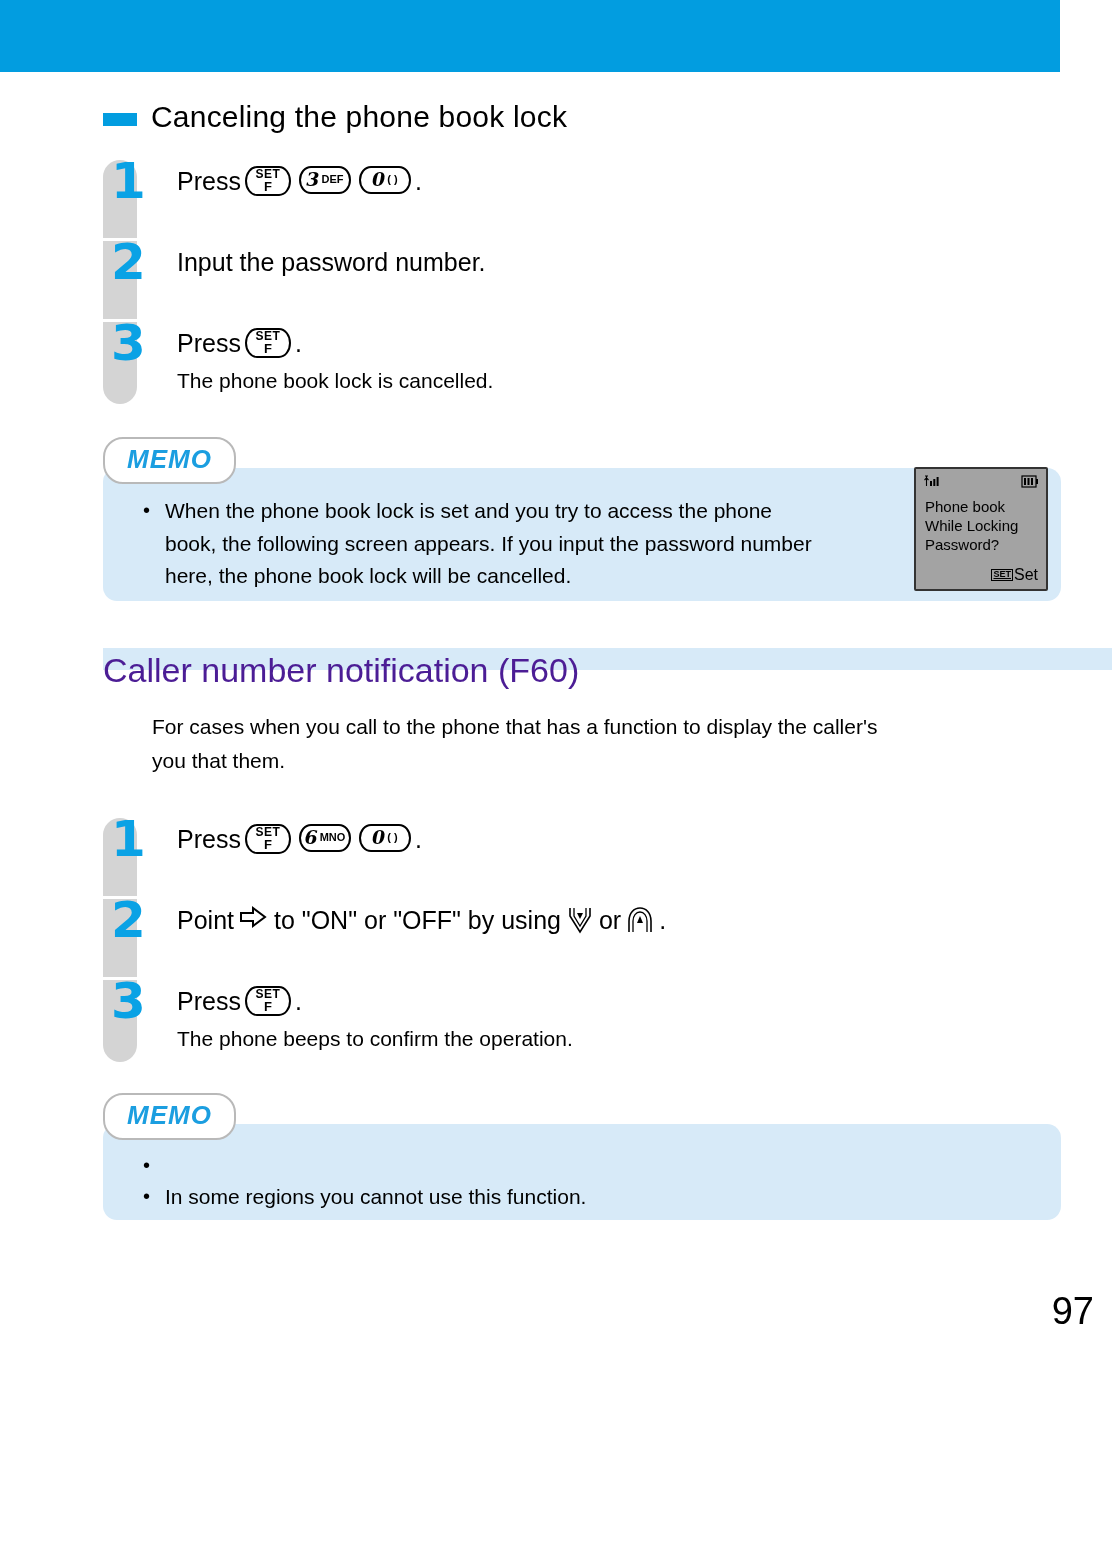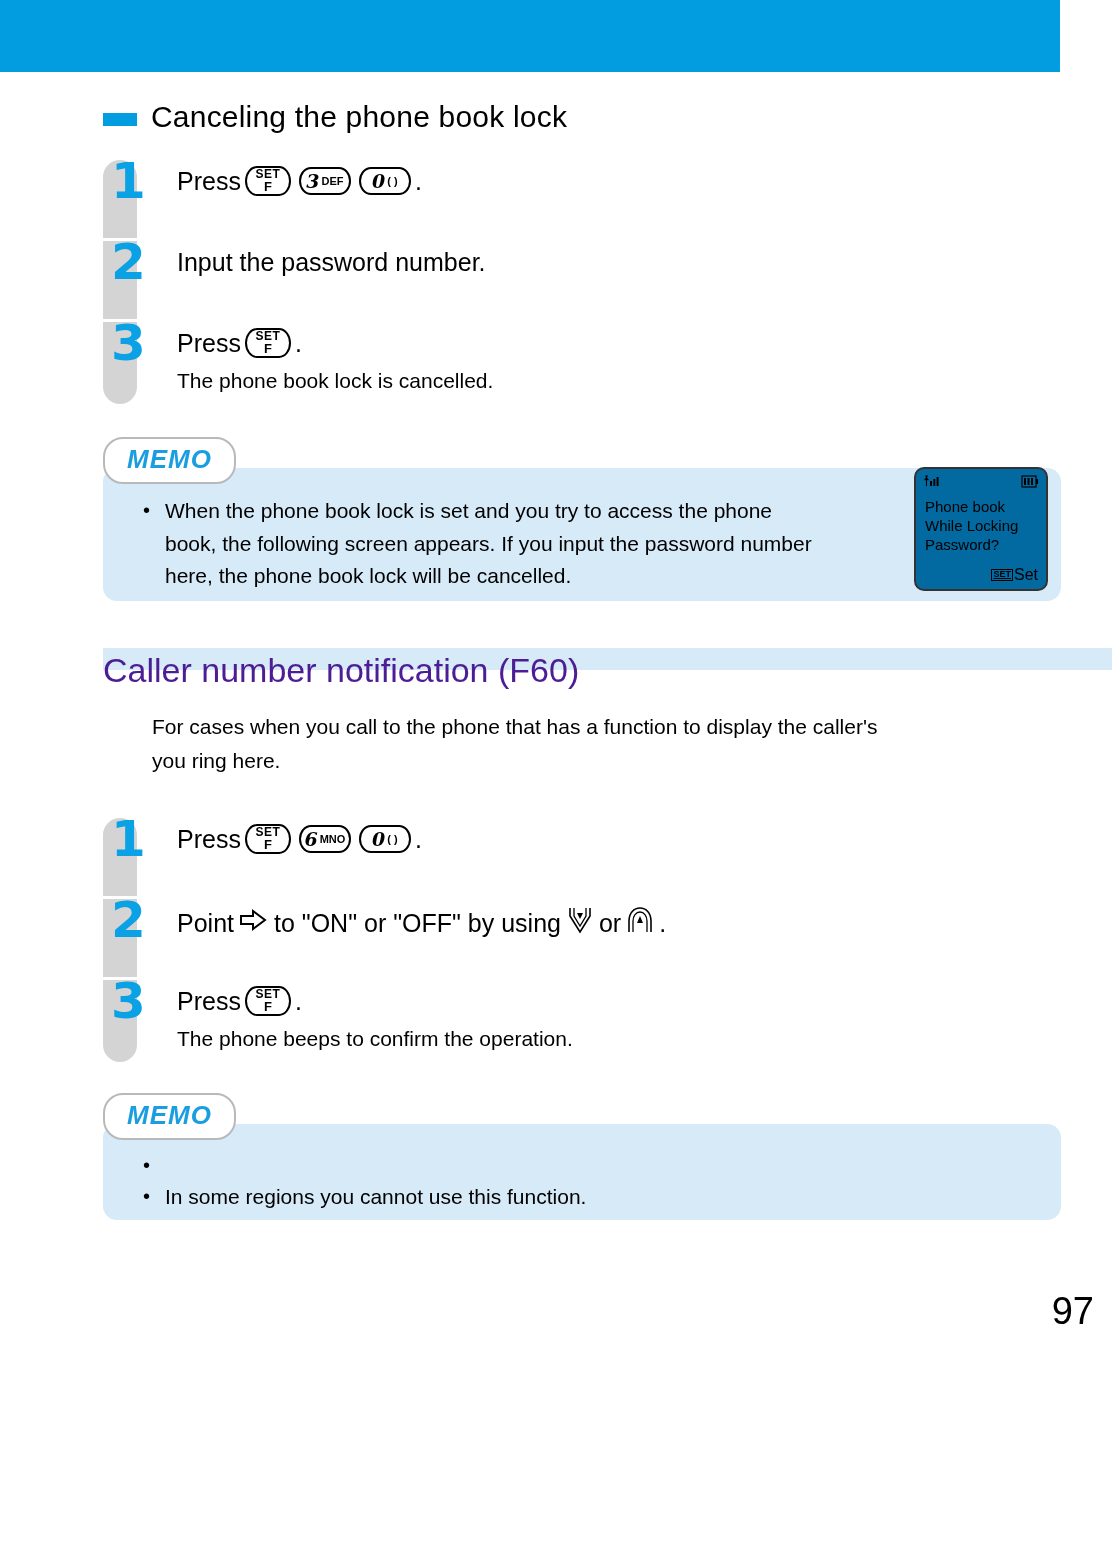--- a/index.html
+++ b/index.html
@@ -84,21 +84,20 @@
   }
   .step-body {
     margin-left: 40px;
     padding-top: 6px;
   }
   .step-line {
     font-size: 25px;
     line-height: 1.22;
     white-space: nowrap;
     display: flex;
-    align-items: center;
   }
   .step-sub {
     font-size: 21px;
     line-height: 1.3;
     margin-top: 8px;
     white-space: nowrap;
   }
 
   
   .key {
@@ -187,22 +186,22 @@
   }
   .memo-text { }
   .memo-text .ln { white-space: nowrap; }
 
   
   .phone-mock {
     position: absolute;
     width: 134px;
     height: 124px;
     border: 2px solid #333;
-    border-radius: 10px;
-    background: #0369a1;
+    border-radius: 2px;
+    background: #a3a3a3;
     box-sizing: border-box;
     z-index: 4;
   }
   .pm-status {
     position: absolute;
     top: 5px;
     left: 7px;
     right: 7px;
     height: 16px;
   }
@@ -389,21 +388,21 @@
         <span>Set</span>
       </div>
     </div>
   </div>
 
   <div class="section-band"></div>
   <div class="section-title">Caller number notification (F60)</div>
 
   <div class="section-para">
     <div class="ln">For cases when you call to the phone that has a function to display the caller's</div>
-    <div class="ln">you ring here.</div>
+    <div class="ln">you that them.</div>
   </div>
 
   <div class="step" style="left:103px; top:818px; width:760px; height:78px;">
     <div class="step-marker r-top" style="height:78px;">
       <span class="step-num">1</span>
     </div>
     <div class="step-body">
       <div class="step-line">
         <span>Press</span>
         <span class="key key-set">

